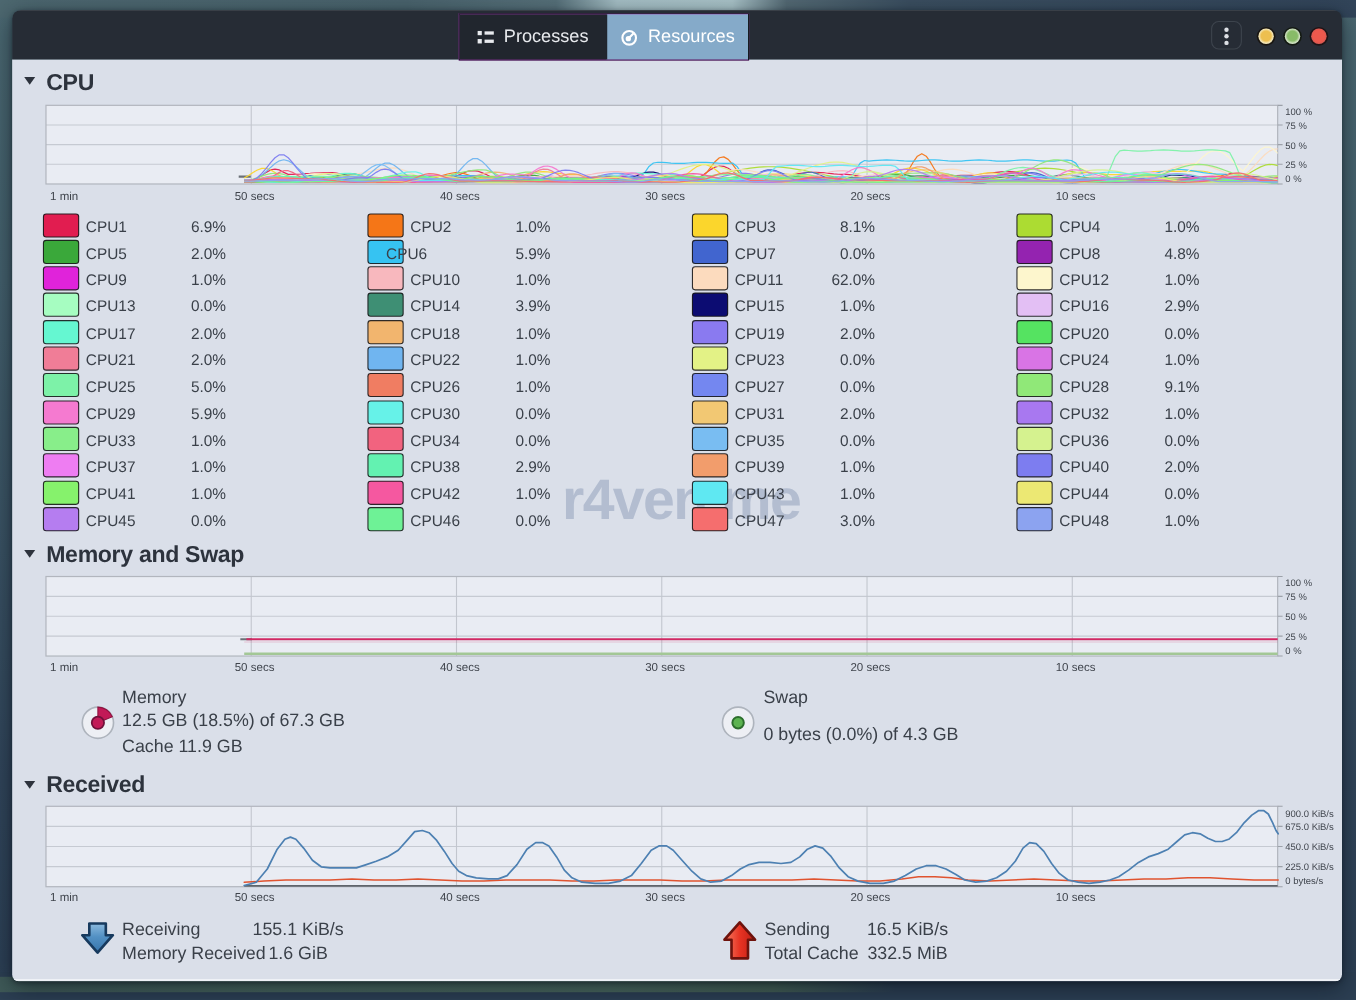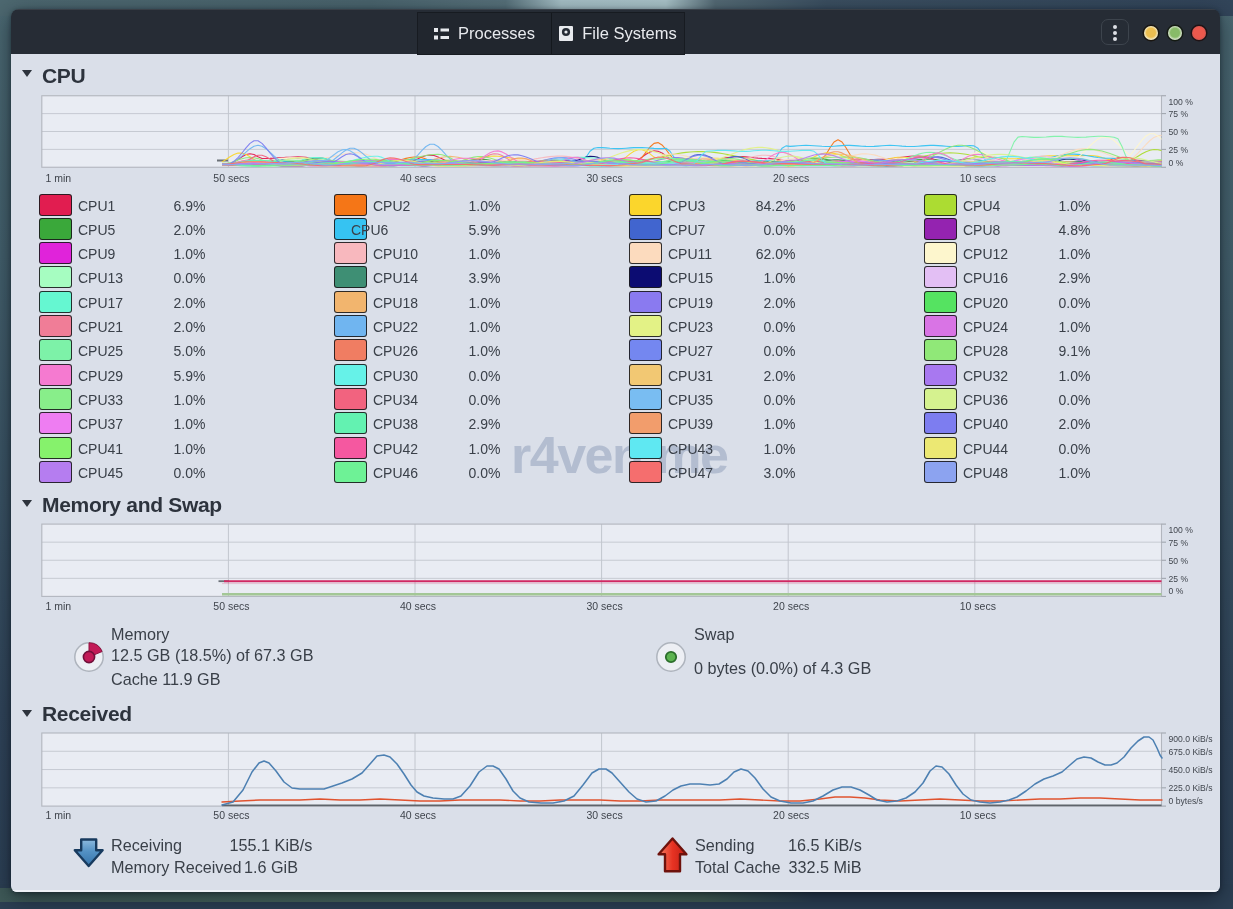--- a/index.html
+++ b/index.html
@@ -54,27 +54,27 @@
   <div class="tabs">
    <div class="tab" style="width:133px">
           <svg width="15" height="12" viewBox="0 0 15 12" style="margin-top:1px">
 <rect x="0" y="0" width="4" height="4" fill="#e8eaee"></rect>
             <rect x="6.5" y="0.5" width="8.5" height="3" fill="#e8eaee"></rect>
 <rect x="0" y="7.5" width="4" height="4" fill="#e8eaee"></rect>
             <rect x="6.5" y="8" width="8.5" height="3" fill="#e8eaee"></rect>
 </svg>
           <span>Processes</span>
         </div>
-   <div class="tab" style="width:133px">
-          <svg width="14" height="15" viewBox="0 0 14 15" style="margin-top:1px">
-<path d="M1,0 h12 a1,1 0 0 1 1,1 v13 a1,1 0 0 1 -1,1 h-12 a1,1 0 0 1 -1,-1 v-13 a1,1 0 0 1 1,-1 Z" fill="#e8eaee"></path>
-<circle cx="7" cy="6" r="4.1" fill="#262c35"></circle>
-<circle cx="7" cy="6" r="1.6" fill="#e8eaee"></circle>
-</svg>
-          <span>File Systems</span>
+   <div class="tab sel" style="width:129px">
+          <svg width="16" height="17" viewBox="0 0 16 17" style="margin-top:2px">
+<circle cx="8" cy="8.4" r="6.2" stroke="#fff" stroke-width="1.9" fill="none"></circle>
+<circle cx="7.2" cy="9.2" r="2.4" fill="#fff"></circle>
+<line x1="7.8" y1="8.6" x2="11.6" y2="4.6" stroke="#fff" stroke-width="1.9" stroke-linecap="round"></line>
+</svg>
+          <span>Resources</span>
         </div>
   </div>
   <div class="kebab">
    <div class="kdot" style="top:5px"></div>
    <div class="kdot" style="top:10.8px"></div>
    <div class="kdot" style="top:16.6px"></div>
   </div>
   <div class="wbtn" style="left:1133.2px;background:radial-gradient(circle at 50% 48%, #edbf50 0 44%, #f3e6b8 64%, #f0e1ac 100%);box-shadow:0 0 0 1.5px #1a1611"></div>
   <div class="wbtn" style="left:1156.9px;background:radial-gradient(circle at 50% 48%, #88bb68 0 44%, #cfe0c0 64%, #c5dab6 100%);box-shadow:0 0 0 1.5px #141a12"></div>
   <div class="wbtn" style="left:1181.3px;background:radial-gradient(circle at 50% 48%, #ed594d 0 50%, #da574f 70%, #9a444b 100%);box-shadow:0 0 0 1.5px #201315"></div>
@@ -167,21 +167,21 @@
 </g>
 </svg>
 <div class="sw" style="left:39px;top:193.5px;background:#e11d50"></div>
     <div class="lt" style="left:78px;top:197.5px">CPU1</div>
     <div class="lp" style="left:100px;top:197.5px">6.9%</div>
 <div class="sw" style="left:334px;top:193.5px;background:#f57617"></div>
     <div class="lt" style="left:373px;top:197.5px">CPU2</div>
     <div class="lp" style="left:395px;top:197.5px">1.0%</div>
 <div class="sw" style="left:629px;top:193.5px;background:#fbd62c"></div>
     <div class="lt" style="left:668px;top:197.5px">CPU3</div>
-    <div class="lp" style="left:690px;top:197.5px">84.2%</div>
+    <div class="lp" style="left:690px;top:197.5px">8.1%</div>
 <div class="sw" style="left:924px;top:193.5px;background:#acdc32"></div>
     <div class="lt" style="left:963px;top:197.5px">CPU4</div>
     <div class="lp" style="left:985px;top:197.5px">1.0%</div>
 <div class="sw" style="left:39px;top:217.8px;background:#3aa83a"></div>
     <div class="lt" style="left:78px;top:221.8px">CPU5</div>
     <div class="lp" style="left:100px;top:221.8px">2.0%</div>
 <div class="sw" style="left:334px;top:217.8px;background:#36c3f2"></div>
     <div class="lt" style="left:351px;top:221.8px">CPU6</div>
     <div class="lp" style="left:395px;top:221.8px">5.9%</div>
 <div class="sw" style="left:629px;top:217.8px;background:#4165cf"></div>

